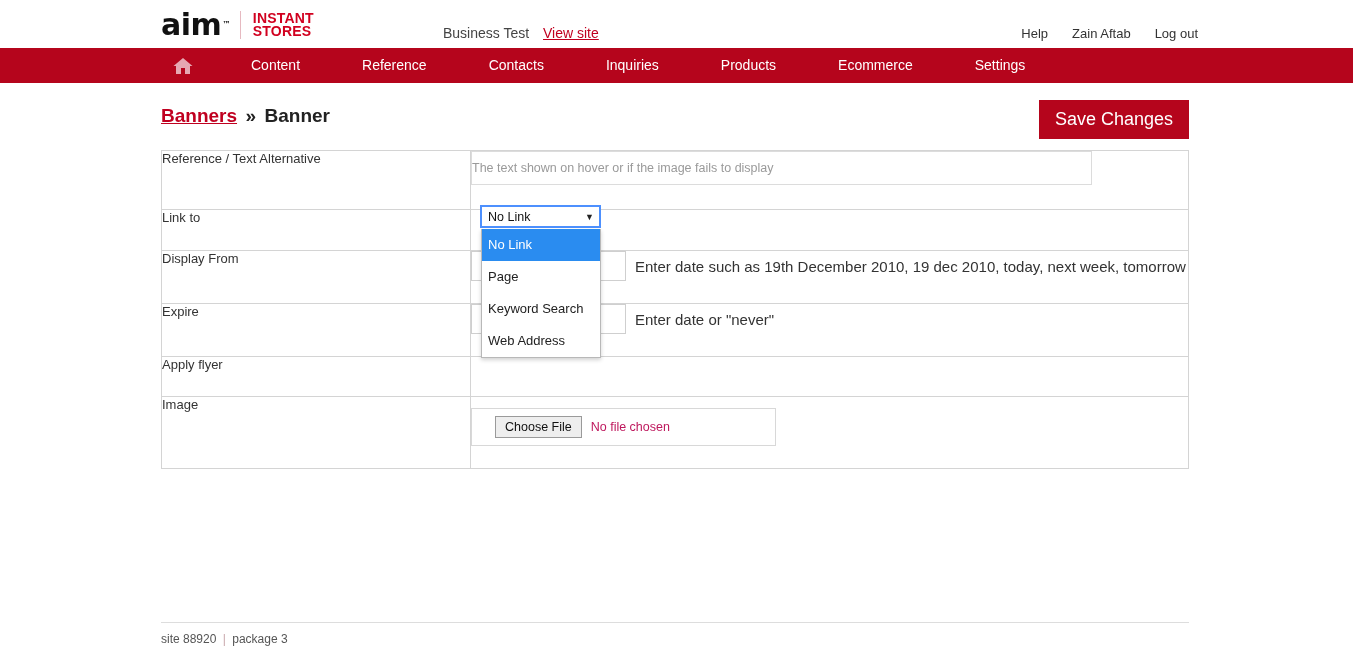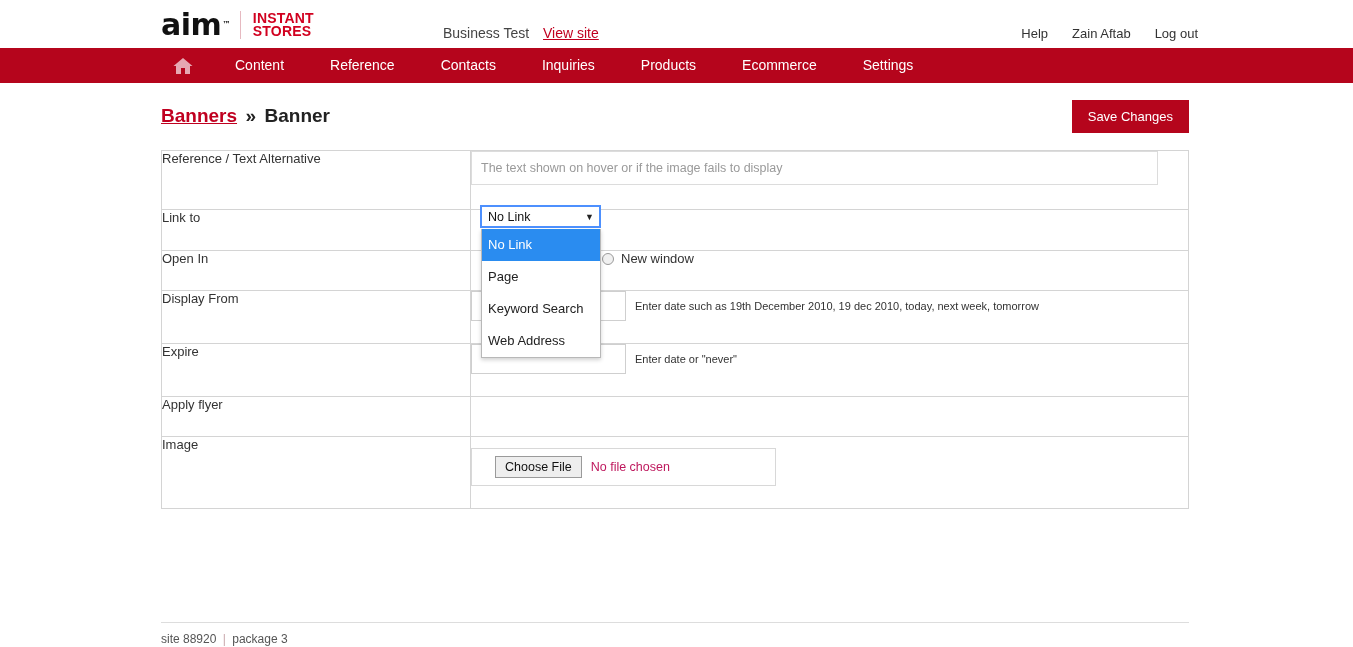--- a/index.html
+++ b/index.html
@@ -48,21 +48,21 @@
     display: flex; gap: 24px; font-size: 13px;
   }
   .topright span { color: #333333; cursor: pointer; }
 
   
   .nav {
     background: #b5051c;
     height: 35px;
     display: flex; align-items: center;
     padding-left: 172px;
-    gap: 0px;
+    gap: 16px;
   }
   .nav-item {
     color: #ffffff; font-size: 14px;
     padding: 0 23px; line-height: 35px; cursor: pointer;
     white-space: nowrap;
   }
   .nav-home { padding: 0 18px 0 0; display: flex; align-items: center; }
   .home-icon { display: block; }
 
   
@@ -71,21 +71,21 @@
   }
   .crumb-link {
     color: #c00020; font-size: 19px; text-decoration: underline;
     font-weight: bold; cursor: pointer;
   }
   .crumb-sep { color: #222; font-size: 19px; font-weight: bold; margin: 0 4px; }
   .crumb-cur { color: #222; font-size: 19px; font-weight: bold; }
   .save-btn {
     position: absolute; right: 164px; top: 100px;
     background: #b5051c; color: #fff; border: none;
-    font-size: 13px; padding: 9px 16px; cursor: pointer;
+    font-size: 18px; padding: 9px 16px; cursor: pointer;
     font-family: "Liberation Sans", sans-serif;
   }
 
   
   .form-table {
     margin: 11px 0 0 161px;
     width: 1028px;
     border-collapse: collapse;
     border: 1px solid #d4d4d4;
     table-layout: fixed;
@@ -103,36 +103,36 @@
   .value-cell { padding: 11px 0 11px 11px; position: relative; }
   .r-ref { height: 59px; }
   .r-link { height: 41px; }
   .r-open { height: 40px; }
   .r-disp { height: 53px; }
   .r-exp  { height: 53px; }
   .r-flyer{ height: 40px; }
   .r-img  { height: 72px; }
 
   .text-input {
-    width: 687px; height: 34px;
+    width: 621px; height: 34px;
     border: 1px solid #dcdcdc;
-    padding: 0 9px; font-size: 12.5px; color: #888;
+    padding: 0 0; font-size: 12.5px; color: #888;
     font-family: "Liberation Sans", sans-serif;
     background: #fff;
   }
   .text-input::placeholder { color: #9a9a9a; }
 
   .date-input {
     width: 155px; height: 30px;
     border: 1px solid #cfcfcf; background: #fff;
     padding: 0 6px; font-size: 12.5px;
     font-family: "Liberation Sans", sans-serif;
   }
   .hint {
-    font-size: 11px; color: #333; margin-left: 9px;
+    font-size: 15px; color: #333; margin-left: 9px;
   }
   .inline { display: flex; align-items: center; }
 
   .radio-row { display: flex; align-items: center; padding-left: 131px; }
   .radio-dot {
     width: 12px; height: 12px; border-radius: 50%;
     border: 1px solid #999; background: #f0f0f0;
     display: inline-block;
   }
   .radio-label { font-size: 13px; color: #333; margin-left: 7px; }
@@ -244,29 +244,20 @@
     <td class="value-cell">
       <input class="text-input" type="text" placeholder="The text shown on hover or if the image fails to display" style="">
     </td>
   </tr>
 
   <tr class="r-link">
     <td class="label-cell">Link to</td>
     <td class="value-cell"></td>
   </tr>
 
-  <tr class="r-open">
-    <td class="label-cell">Open In</td>
-    <td class="value-cell">
-      <div class="radio-row">
-        <span class="radio-dot"></span>
-        <span class="radio-label">New window</span>
-      </div>
-    </td>
-  </tr>
 
   <tr class="r-disp">
     <td class="label-cell">Display From</td>
     <td class="value-cell">
       <div class="inline">
         <input class="date-input" type="text" style="">
         <span class="hint">Enter date such as 19th December 2010, 19 dec 2010, today, next week, tomorrow</span>
       </div>
     </td>
   </tr>

